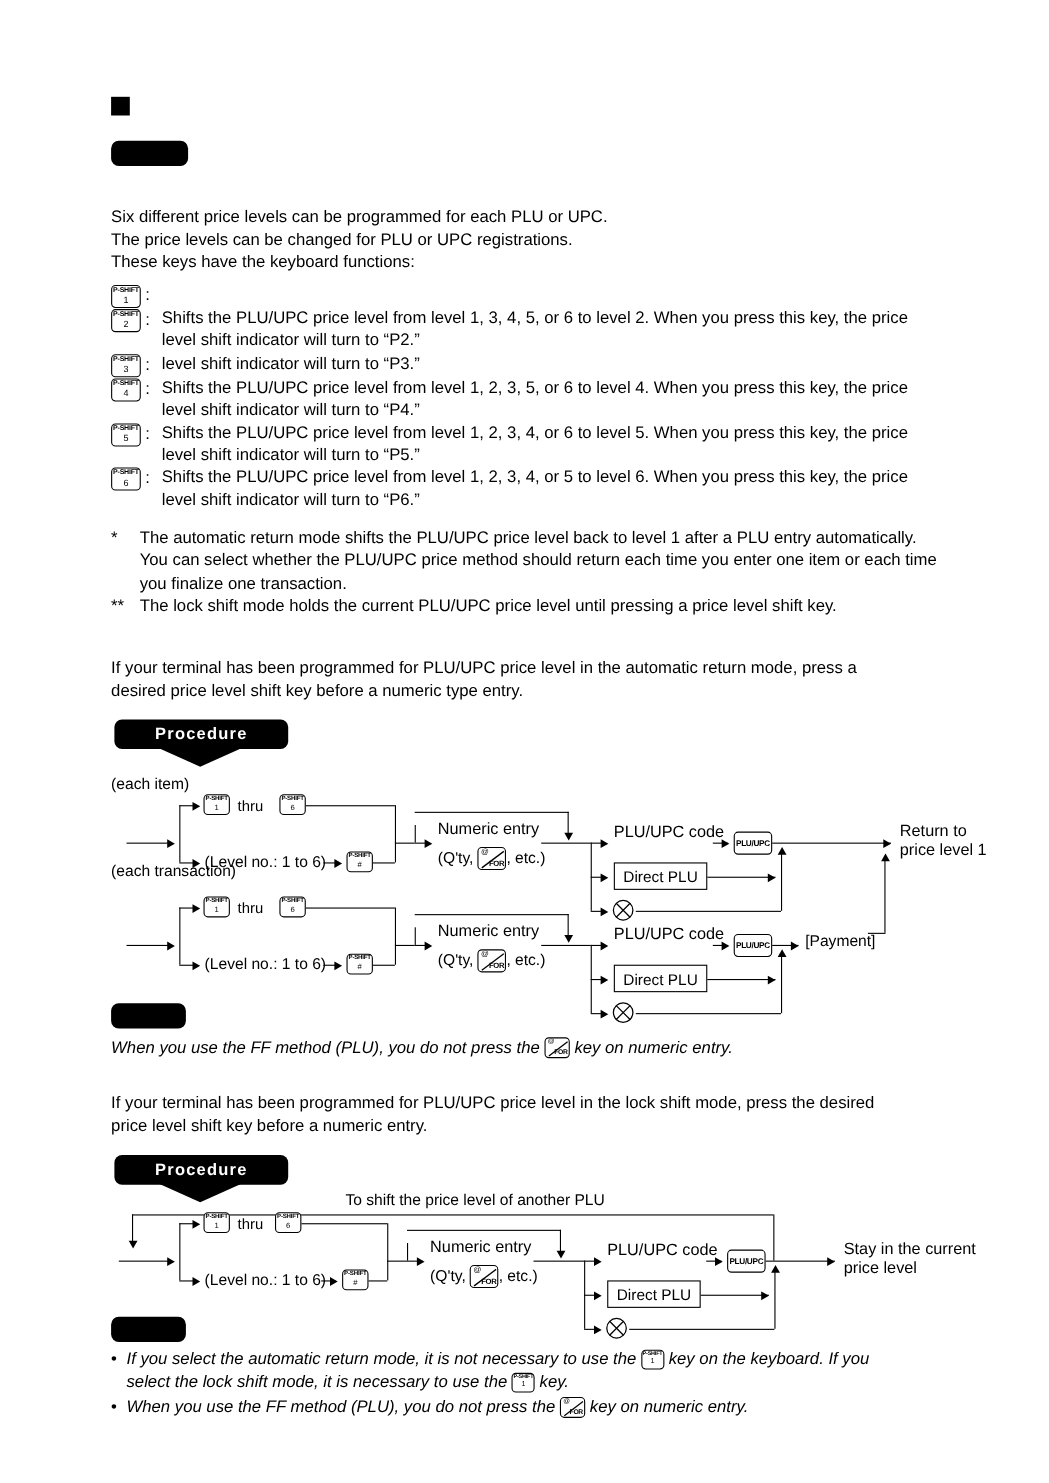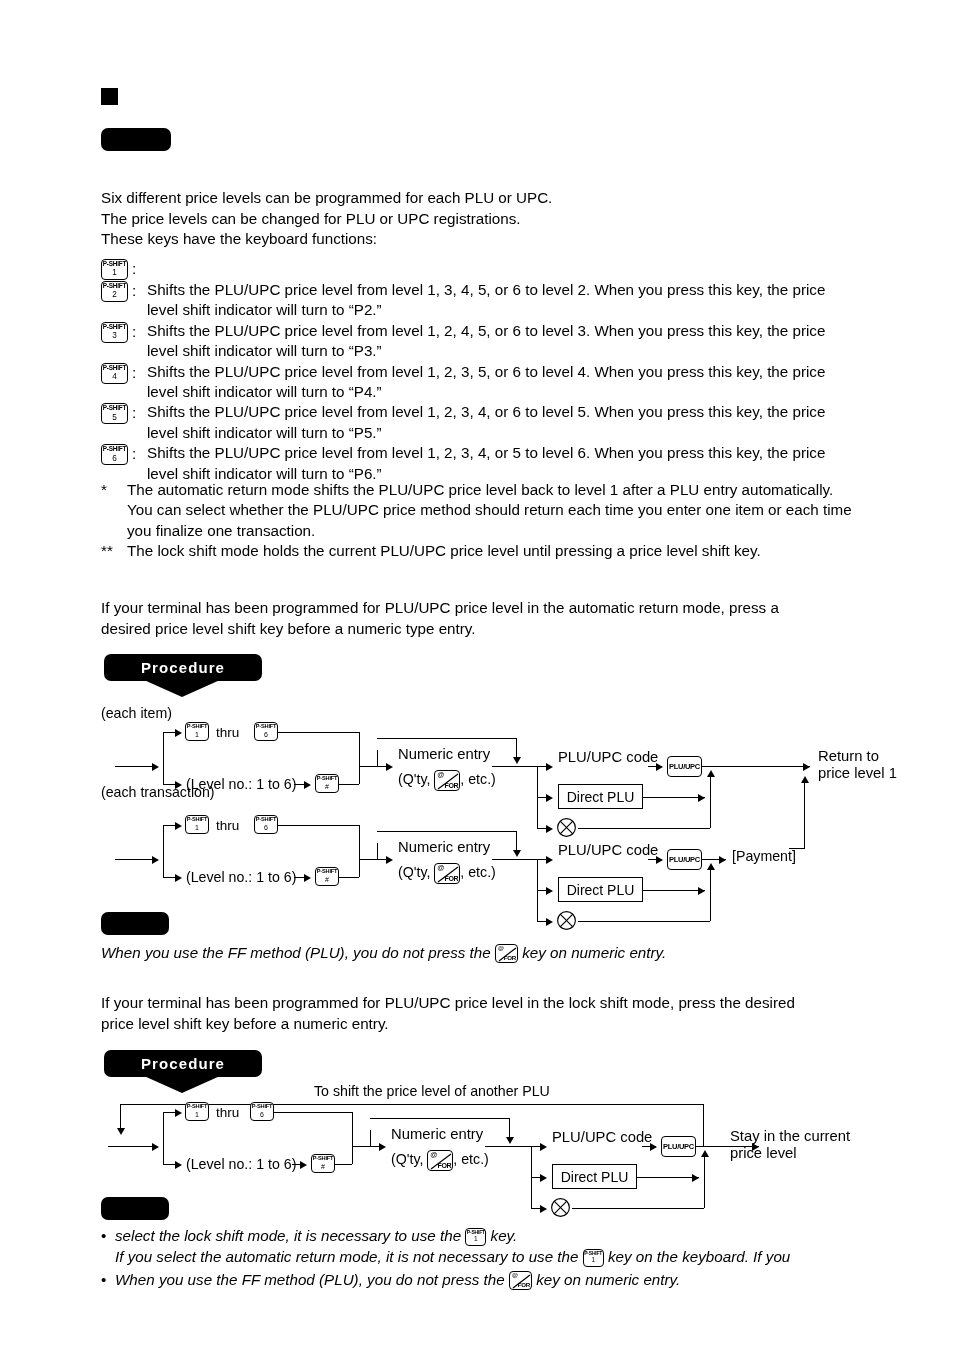--- a/index.html
+++ b/index.html
@@ -150,21 +150,20 @@
 
     <div class="klrow">
       <div class="kcol">
         <span class="key key-pshift">
           <span class="k-top">P-SHIFT</span>
           <span class="k-bot">3</span>
         </span>
       </div>
       <div class="ccol">:</div>
       <div class="tcol">
-        <div>Shifts the PLU/UPC price level from level 1, 2, 4, 5, or 6 to level 3.  When you press this key, the price</div>
         <div>level shift indicator will turn to “P3.”</div>
       </div>
     </div>
 
     <div class="klrow">
       <div class="kcol">
         <span class="key key-pshift">
           <span class="k-top">P-SHIFT</span>
           <span class="k-bot">4</span>
         </span>
@@ -493,34 +492,34 @@
     <div class="arrow-r" style="left:540px;top:124.5px;"></div>
     <svg class="circx" viewBox="0 0 22 22" style="left:550px;top:117px;">
       <circle cx="11" cy="11" r="9.3" fill="#fff" stroke="#000" stroke-width="1.2"></circle>
       <line x1="4.4" y1="4.4" x2="17.6" y2="17.6" stroke="#000" stroke-width="1.2"></line>
       <line x1="17.6" y1="4.4" x2="4.4" y2="17.6" stroke="#000" stroke-width="1.2"></line>
     </svg>
     <div class="hline" style="left:572px;top:128px;width:132px;"></div>
     <div class="vline" style="left:704px;top:72px;height:56px;"></div>
     <div class="arrow-u" style="left:700.5px;top:70px;"></div>
 
-    <div class="fl-label" style="left:730px;top:48px;font-size:14.8px;">
+    <div class="fl-label" style="left:767px;top:48px;font-size:14.8px;">
       <div>Stay in the current</div>
       <div>price level</div>
     </div>
   </div>
 
   <div class="black-bar" style="position:absolute;left:101px;top:1197px;width:68px;"></div>
 
   <div style="position:absolute;left:101px;top:1225px;width:840px;">
     <div class="bullnote">
       <div class="b">•</div>
       <div class="t">
+        <div><span>If you select the automatic return mode, it is not necessary to use the </span><span class="key key-pshift-sm" style="font-style:normal;width:21px;height:18px;"><span class="k-top" style="font-size:5px;">P-SHIFT</span><span class="k-bot" style="font-size:6.5px;">1</span></span><span> key on the keyboard.  If you</span></div>
         <div><span>select the lock shift mode, it is necessary to use the </span><span class="key key-pshift-sm" style="font-style:normal;width:21px;height:18px;"><span class="k-top" style="font-size:5px;">P-SHIFT</span><span class="k-bot" style="font-size:6.5px;">1</span></span><span> key.</span></div>
-        <div><span>If you select the automatic return mode, it is not necessary to use the </span><span class="key key-pshift-sm" style="font-style:normal;width:21px;height:18px;"><span class="k-top" style="font-size:5px;">P-SHIFT</span><span class="k-bot" style="font-size:6.5px;">1</span></span><span> key on the keyboard.  If you</span></div>
       </div>
     </div>
     <div class="bullnote" style="margin-top:2px;">
       <div class="b">•</div>
       <div class="t">
         <div><span>When you use the FF method (PLU), you do not press the </span><span class="key key-for key-for-sm" style="font-style:normal;"><span class="at">@</span><svg class="slash" viewBox="0 0 21 17" style="width:21px;height:17px;">
                 <line x1="2" y1="15" x2="19" y2="2" stroke="#000" stroke-width="1.2"></line>
               </svg><span class="for">FOR</span></span><span> key on numeric entry.</span></div>
       </div>
     </div>

